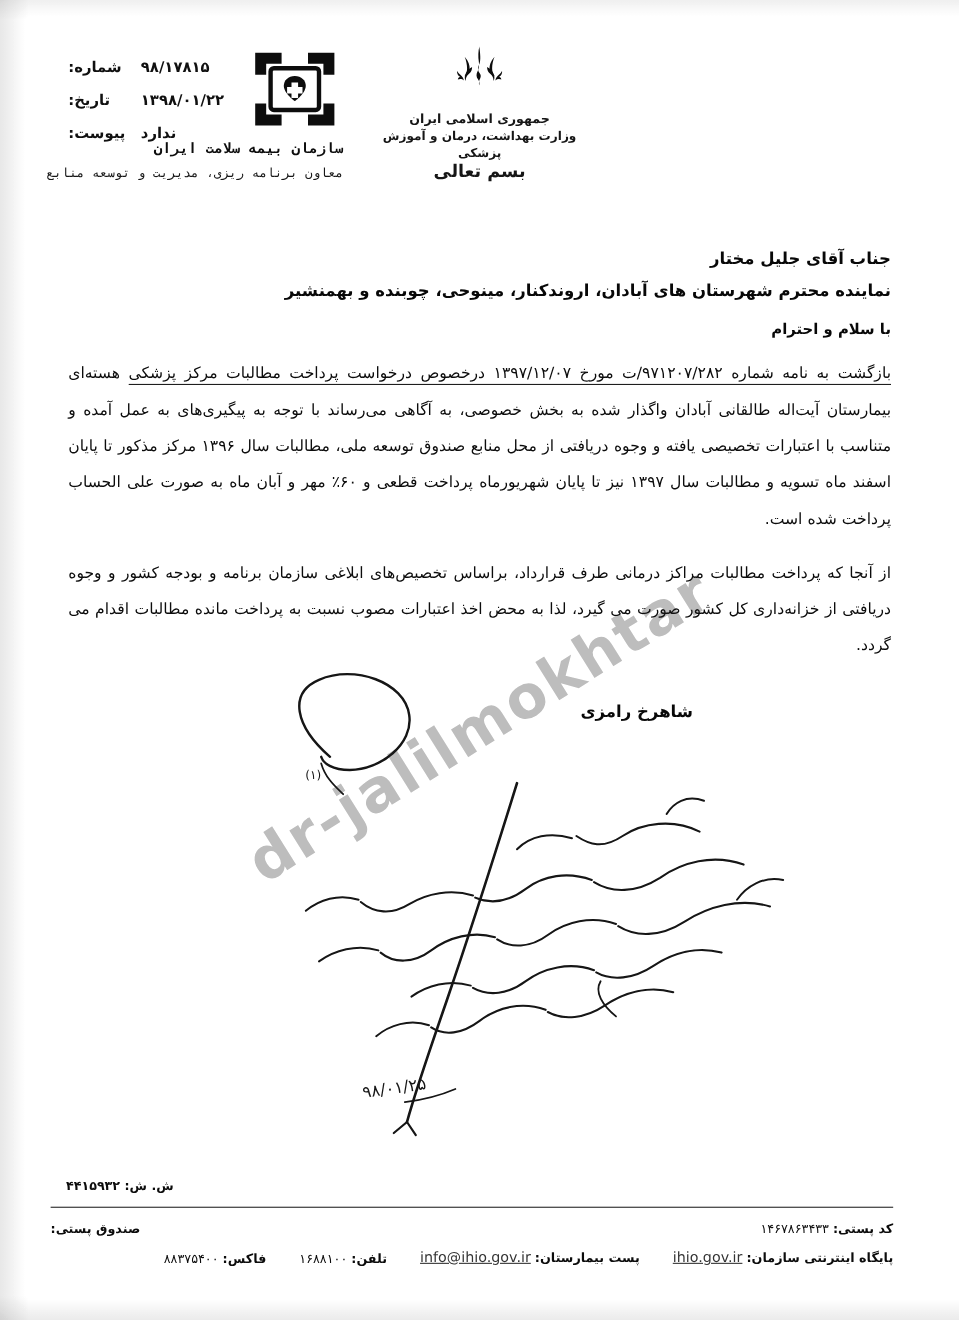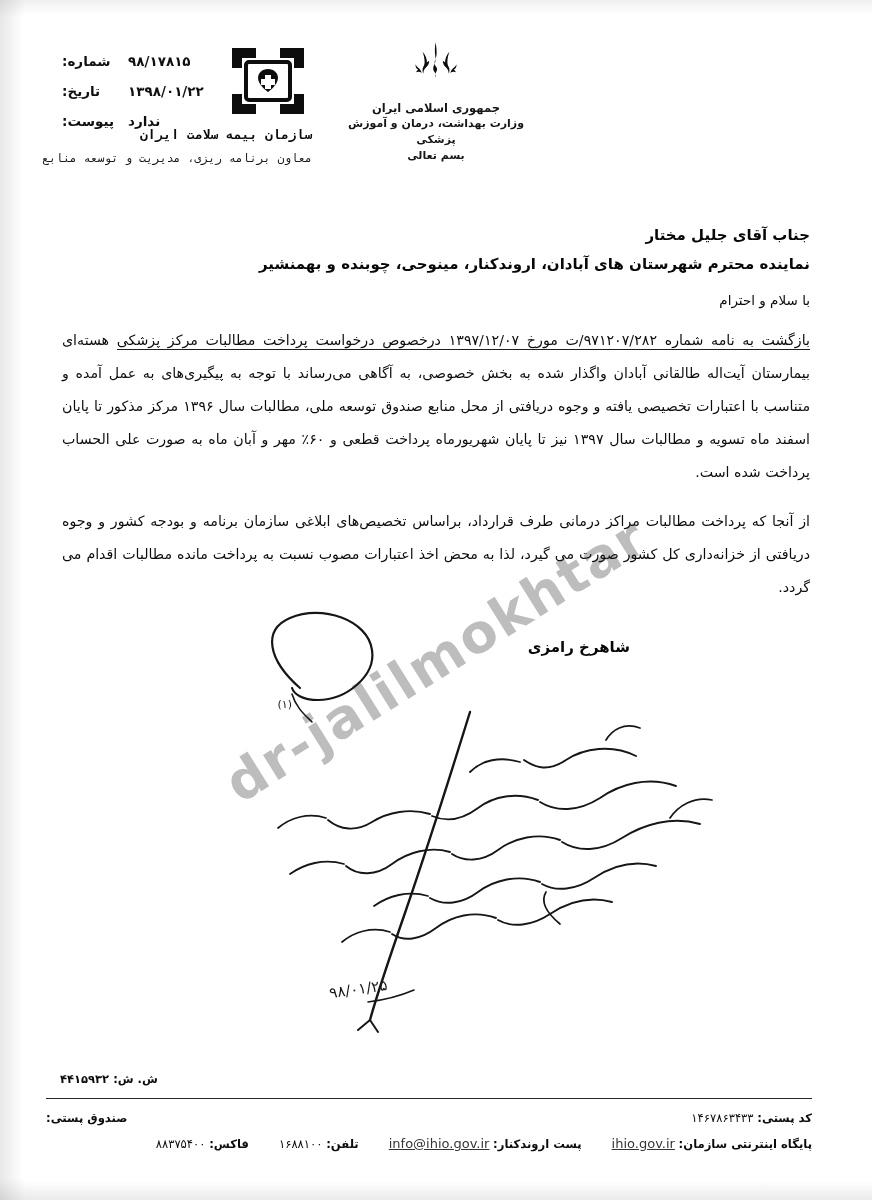--- a/index.html
+++ b/index.html
@@ -87,21 +87,21 @@
   }
   .emblem svg { display: block; margin: 0 auto; }
   .emblem-caption {
     margin-top: 4px;
     font-size: 11.5px;
     color: #1a1a1a;
     line-height: 16px;
     font-weight: 700;
   }
   .emblem-caption .c2 { font-size: 11px; }
-  .emblem-caption .c3 { font-size: 11px; letter-spacing: .3px; }
+  .emblem-caption .c3 { font-size: 16px; letter-spacing: .3px; }
 
   .org-block {
     position: absolute;
     top: 8px;
     left: 42px;
     width: 270px;
     text-align: right;
     font-family: Liberation Mono, monospace;
   }
   .org-logo {
@@ -134,21 +134,21 @@
     text-align: right;
     font-size: 15px;
     font-weight: 700;
     line-height: 27px;
     margin-bottom: 2px;
   }
   .salutation {
     margin-top: 14px;
     text-align: right;
     font-size: 13.5px;
-    font-weight: 400;
+    font-weight: 700;
   }
 
   .para {
     margin-top: 16px;
     text-align: justify;
     text-align-last: right;
     font-size: 14.2px;
     line-height: 33px;
     color: #101010;
   }
@@ -365,21 +365,21 @@
         
       </span>
     </div>
 
     <div class="footer-line l2">
       <span class="f-seg">
         <span class="f-strong">پایگاه اینترنتی سازمان:</span>
         <a class="link-blue-2" href="#">ihio.gov.ir</a>
       </span>
       <span class="f-seg">
-        <span class="f-strong">پست اروندکنار:</span>
+        <span class="f-strong">پست بیمارستان:</span>
         <a class="link" href="#">info@ihio.gov.ir</a>
       </span>
       <span class="f-seg">
         <span class="f-strong">تلفن:</span>
         <span>۱۶۸۸۱۰۰</span>
       </span>
       <span class="f-seg">
         <span class="f-strong">فاکس:</span>
         <span>۸۸۳۷۵۴۰۰</span>
       </span>

